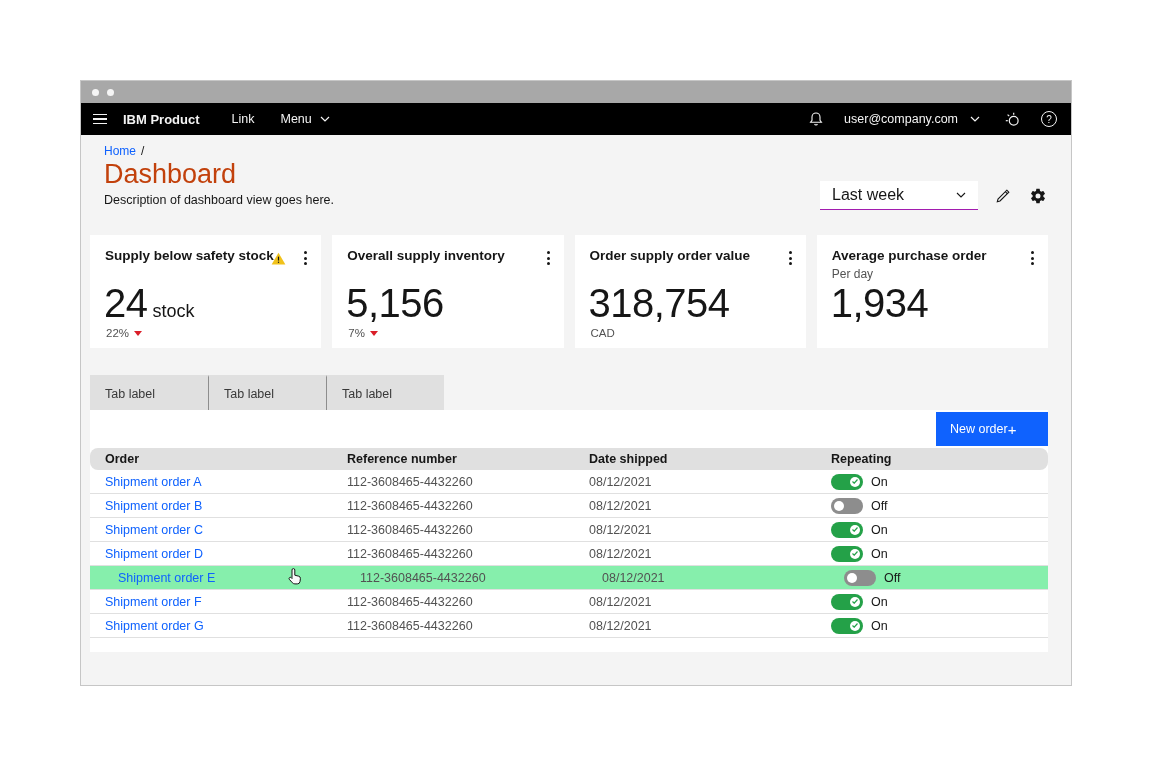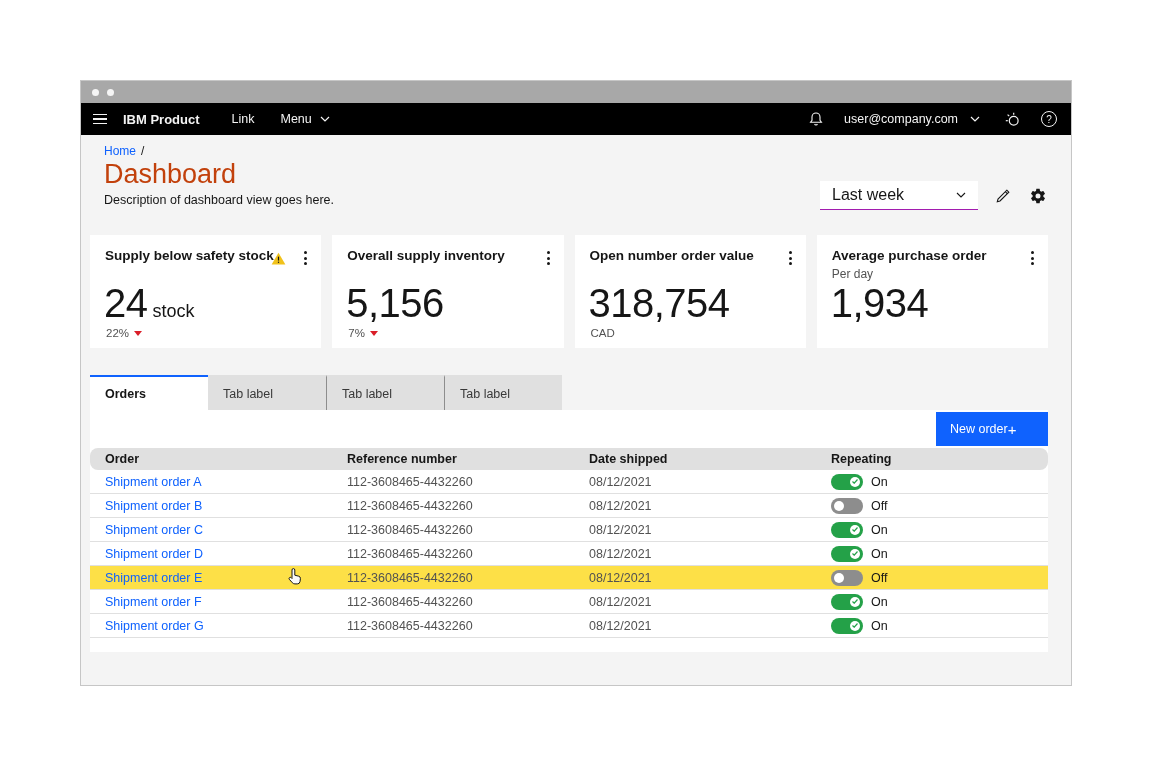--- a/index.html
+++ b/index.html
@@ -69,21 +69,21 @@
   .table-card { position:absolute; left:9px; top:329px; width:958px; height:242px; background:#fff; }
   .new-order { position:absolute; top:2px; right:0; width:112px; height:34px; background:#0f62fe; color:#fff;
                font-size:12.5px; border:none; display:flex; align-items:center; justify-content:flex-start;
                padding:0 14px; cursor:pointer; }
   .new-order .plus { font-size:15px; font-weight:300; }
   .thead { position:absolute; top:38px; left:0; right:0; height:22px; background:#e0e0e0; display:flex;
            align-items:center; font-size:12.5px; font-weight:700; color:#161616;border-radius:8px; }
   .tbody { position:absolute; top:60px; left:0; right:0; }
   .trow { height:24px; display:flex; align-items:center; border-bottom:1px solid #e0e0e0; font-size:12.5px;
           color:#525252; background:#fff; cursor:pointer; }
-  .trow.hovered { background:#fde047; }
+  .trow.hovered { background:#86efac;padding-left:13px; }
   .col1 { width:242px; padding-left:15px; }
   .col2 { width:242px; padding-left:15px; }
   .col3 { width:242px; padding-left:15px; }
   .col4 { flex:1; padding-left:15px; display:flex; align-items:center; gap:8px; }
   .order-link { color:#0f62fe; text-decoration:none; }
 
   .toggle { width:32px; height:16px; border-radius:8px; position:relative; display:inline-block; cursor:pointer; }
   .toggle.on { background:#24a148; }
   .toggle.off { background:#8d8d8d; }
   .knob { position:absolute; top:3px; width:10px; height:10px; border-radius:50%; background:#fff;
@@ -203,21 +203,21 @@
           </button>
       </div>
       <div class="card-value">5,156</div>
       <div class="card-footer">
         <span>7%</span>
           <span class="tri-down"></span>
       </div>
     </div>
 
     <div class="card">
-      <div class="card-title">Open number order value</div>
+      <div class="card-title">Order supply order value</div>
       <div class="card-icons">
         <button class="kebab">
             <i></i>
             <i></i>
             <i></i>
           </button>
       </div>
       <div class="card-value">318,754</div>
       <div class="card-footer">
         <span>CAD</span>
@@ -233,21 +233,20 @@
             <i></i>
             <i></i>
           </button>
       </div>
       <div class="card-value">1,934</div>
     </div>
 
   </div>
 
   <div class="tabs">
-    <button class="tab active">Orders</button>
     <button class="tab">Tab label</button>
     <button class="tab">Tab label</button>
     <button class="tab">Tab label</button>
   </div>
 
   <div class="table-card">
     <button class="new-order">
       <span>New order</span>
       <span class="plus">+</span>
     </button>

